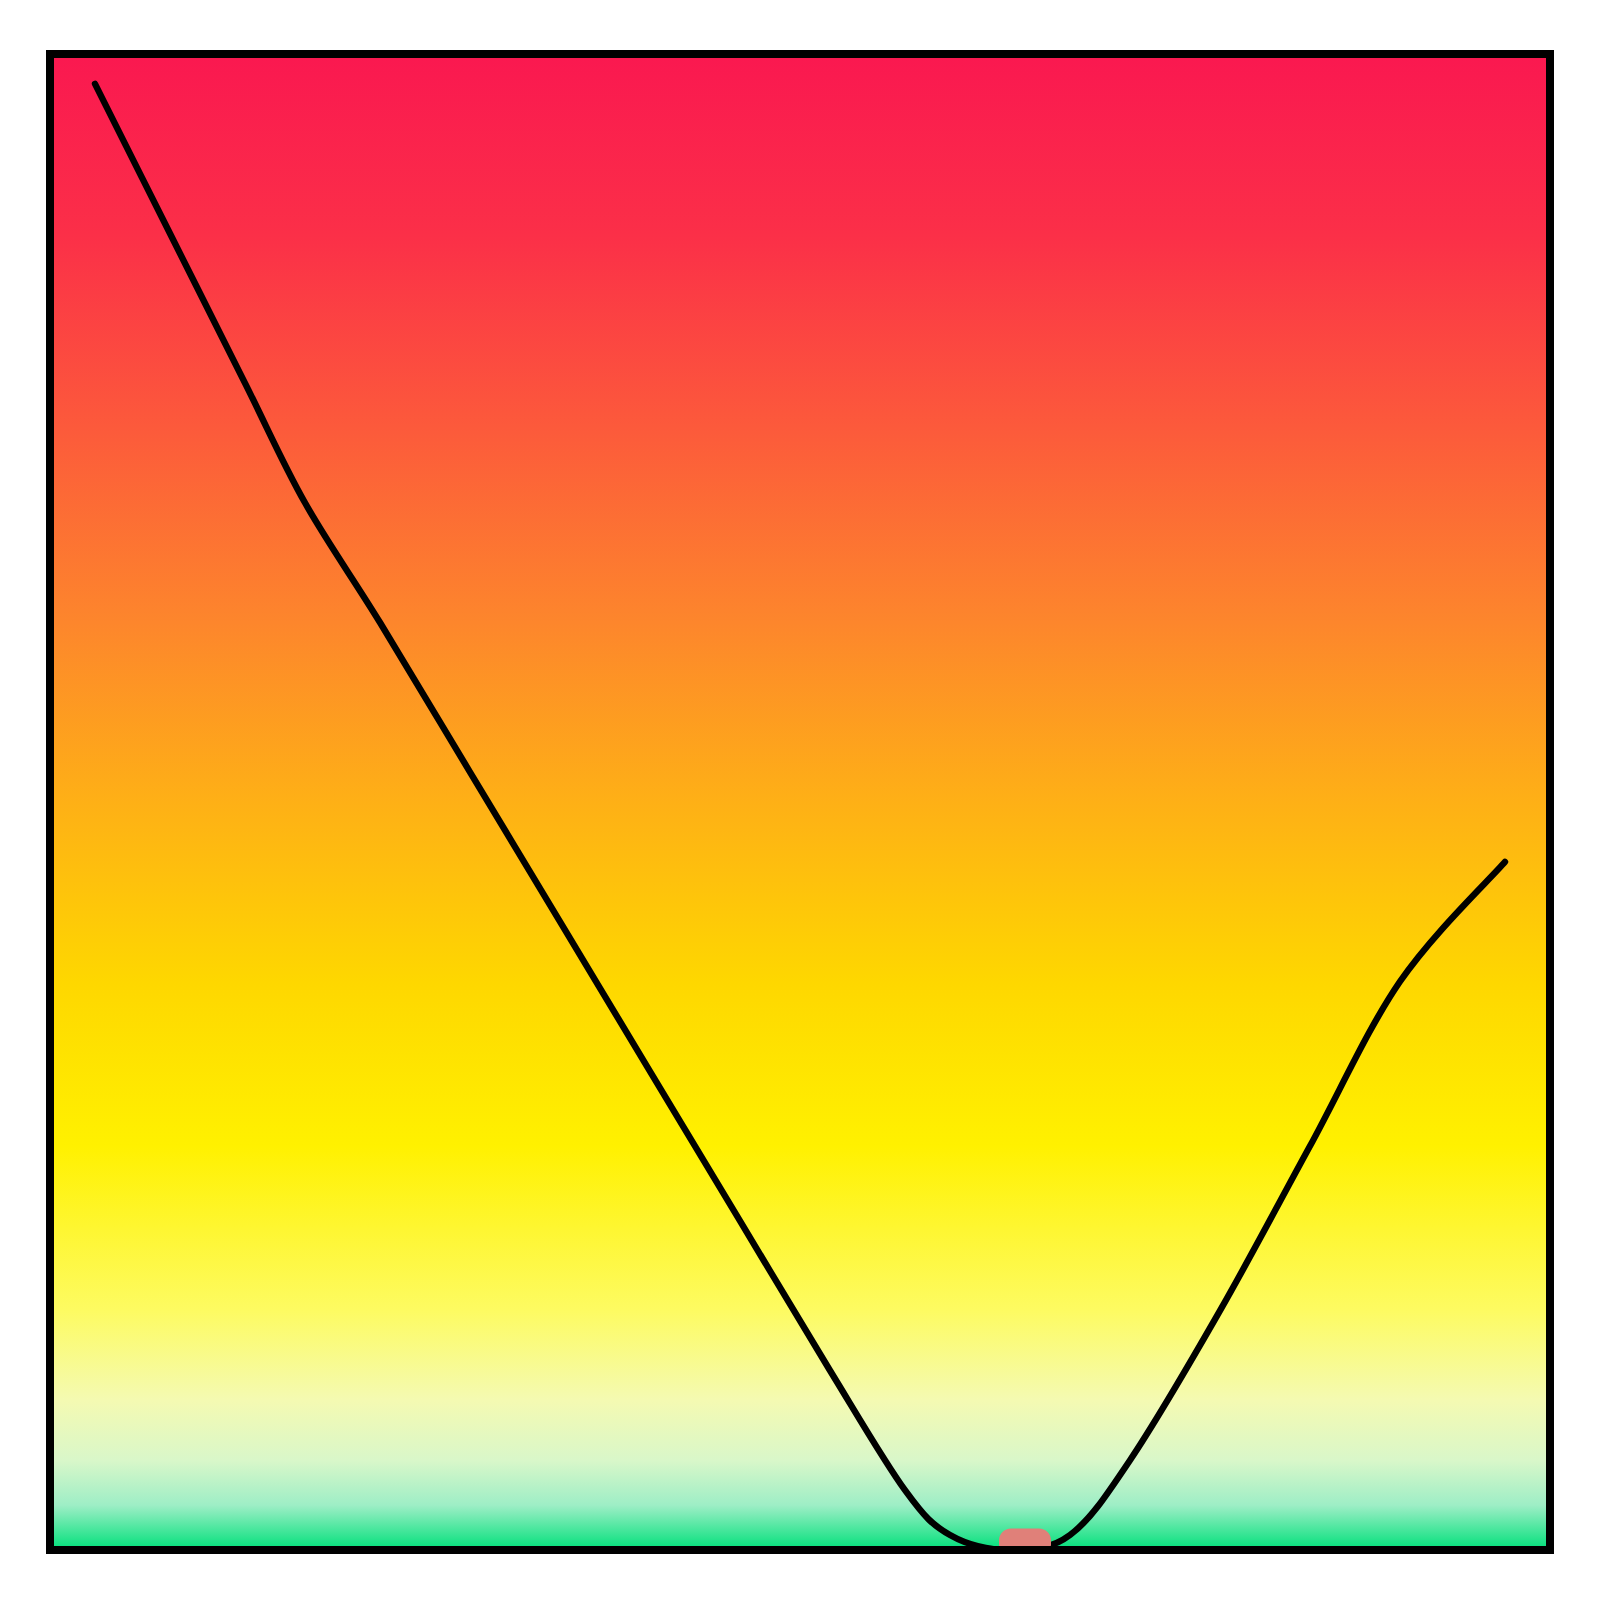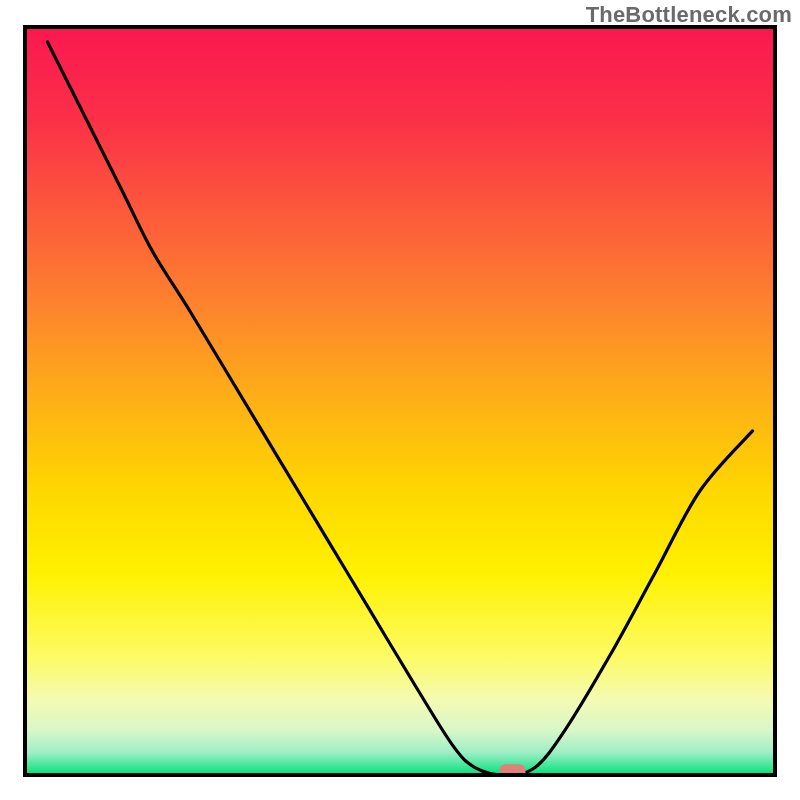--- a/index.html
+++ b/index.html
@@ -25,21 +25,20 @@
     letter-spacing: 0.2px;
   }
   svg {
     display: block;
   }
 </style>
 </head>
 <body>
 
 <div class="container">
-  <div class="watermark">TheBottleneck.com</div>
 
   <svg id="chart-svg" width="800" height="800" viewBox="0 0 800 800">
     <defs>
       <linearGradient id="bg-grad" x1="0" y1="0" x2="0" y2="1">
         <stop offset="0%" stop-color="#fa1850"></stop>
         <stop offset="12%" stop-color="#fb2f48"></stop>
         <stop offset="25%" stop-color="#fc5a3b"></stop>
         <stop offset="38%" stop-color="#fd862c"></stop>
         <stop offset="50%" stop-color="#feb016"></stop>
         <stop offset="62%" stop-color="#fed700"></stop>

